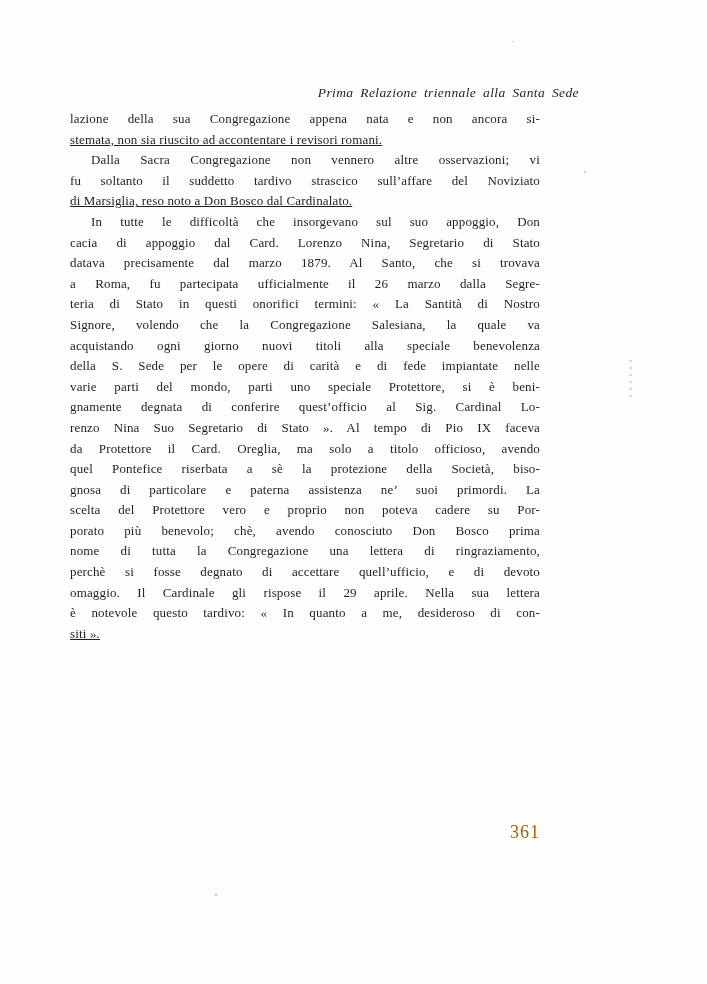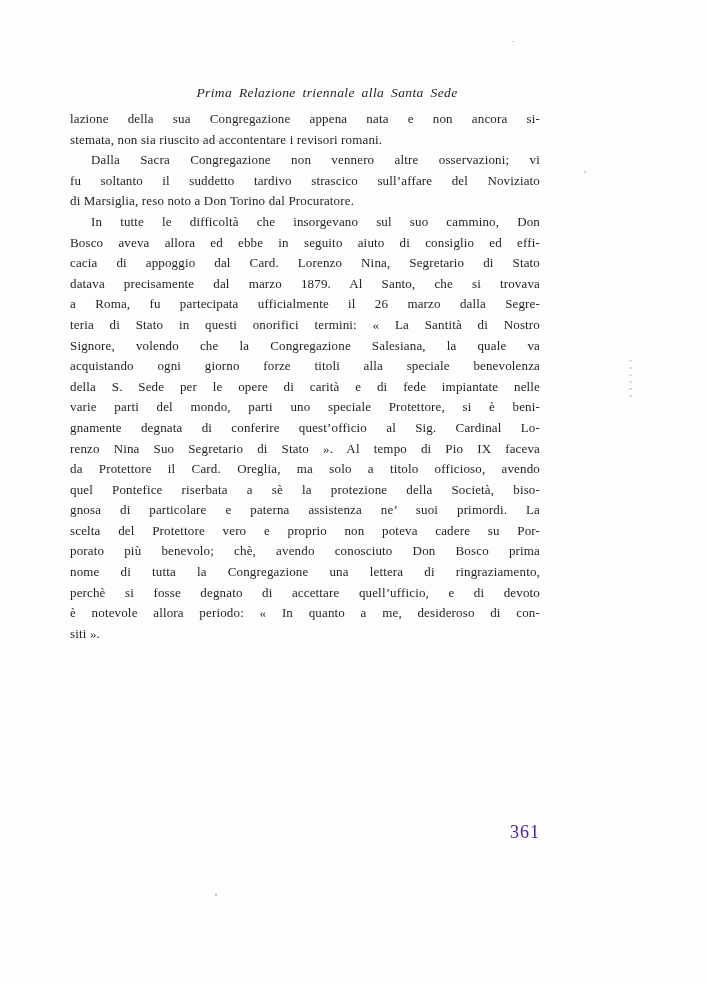--- a/index.html
+++ b/index.html
@@ -12,23 +12,23 @@
     width: 707px;
     height: 984px;
     background: #fdfdfc;
     overflow: hidden;
     font-family: "Liberation Serif", "DejaVu Serif", serif;
     color: #1f1f1f;
   }
   .running-title {
     position: absolute;
     top: 85px;
-    left: 92px;          
+    left: 109px;          
     width: 470px;
-    text-align: center;
+    text-align: right;
     font-style: italic;
     font-size: 13.5px;
     letter-spacing: 0.4px;
     word-spacing: 3px;
     color: #242424;
   }
   .body-text {
     position: absolute;
     top: 109px;
     left: 70px;
@@ -37,31 +37,32 @@
   .line {
     font-size: 13px;
     line-height: 20.6px;
     letter-spacing: 0.15px;
     text-align: justify;
     text-align-last: justify;
     white-space: normal;
   }
   .line.last {
     text-align-last: left;
+    text-decoration: underline;
   }
   .line.indent {
     text-indent: 21px;
   }
   .page-number {
     position: absolute;
     top: 822px;
     left: 510px;
     font-size: 18px;
     letter-spacing: 1px;
-    color: #4c1d95;
+    color: #a16207;
   }
   
   .artifact-dashes {
     position: absolute;
     left: 629px;
     top: 360px;
     width: 3px;
     height: 40px;
     background: repeating-linear-gradient(
       to bottom,
@@ -84,41 +85,41 @@
 <body>
 
 <div class="page" style="background: rgb(253, 253, 252); color: rgb(31, 31, 31);">
   <div class="running-title">Prima Relazione triennale alla Santa Sede</div>
 
   <div class="body-text">
       <div class="line">lazione della sua Congregazione appena nata e non ancora si-</div>
       <div class="line last">stemata, non sia riuscito ad accontentare i revisori romani.</div>
       <div class="line indent">Dalla Sacra Congregazione non vennero altre osservazioni; vi</div>
       <div class="line">fu soltanto il suddetto tardivo strascico sull’affare del Noviziato</div>
-      <div class="line last">di Marsiglia, reso noto a Don Torino dal Procuratore.</div>
-      <div class="line indent">In tutte le difficoltà che insorgevano sul suo cammino, Don</div>
-      <div class="line">Bosco aveva allora ed ebbe in seguito aiuto di consiglio ed effi-</div>
+      <div class="line last">di Marsiglia, reso noto a Don Bosco dal Cardinalato.</div>
+      <div class="line indent">In tutte le difficoltà che insorgevano sul suo appoggio, Don</div>
       <div class="line">cacia di appoggio dal Card. Lorenzo Nina, Segretario di Stato</div>
       <div class="line">datava precisamente dal marzo 1879. Al Santo, che si trovava</div>
       <div class="line">a Roma, fu partecipata ufficialmente il 26 marzo dalla Segre-</div>
       <div class="line">teria di Stato in questi onorifici termini: « La Santità di Nostro</div>
       <div class="line">Signore, volendo che la Congregazione Salesiana, la quale va</div>
-      <div class="line">acquistando ogni giorno forze titoli alla speciale benevolenza</div>
+      <div class="line">acquistando ogni giorno nuovi titoli alla speciale benevolenza</div>
       <div class="line">della S. Sede per le opere di carità e di fede impiantate nelle</div>
       <div class="line">varie parti del mondo, parti uno speciale Protettore, si è beni-</div>
       <div class="line">gnamente degnata di conferire quest’officio al Sig. Cardinal Lo-</div>
       <div class="line">renzo Nina Suo Segretario di Stato ». Al tempo di Pio IX faceva</div>
       <div class="line">da Protettore il Card. Oreglia, ma solo a titolo officioso, avendo</div>
       <div class="line">quel Pontefice riserbata a sè la protezione della Società, biso-</div>
       <div class="line">gnosa di particolare e paterna assistenza ne’ suoi primordi. La</div>
       <div class="line">scelta del Protettore vero e proprio non poteva cadere su Por-</div>
       <div class="line">porato più benevolo; chè, avendo conosciuto Don Bosco prima</div>
       <div class="line">nome di tutta la Congregazione una lettera di ringraziamento,</div>
       <div class="line">perchè si fosse degnato di accettare quell’ufficio, e di devoto</div>
-      <div class="line">è notevole allora periodo: « In quanto a me, desideroso di con-</div>
+      <div class="line">omaggio. Il Cardinale gli rispose il 29 aprile. Nella sua lettera</div>
+      <div class="line">è notevole questo tardivo: « In quanto a me, desideroso di con-</div>
       <div class="line last">siti ».</div>
     </div>
 
   <div class="page-number">361</div>
 
   <div class="artifact-dashes"></div>
   <div class="speck s1"></div>
   <div class="speck s2"></div>
   <div class="speck s3"></div>
 </div>

